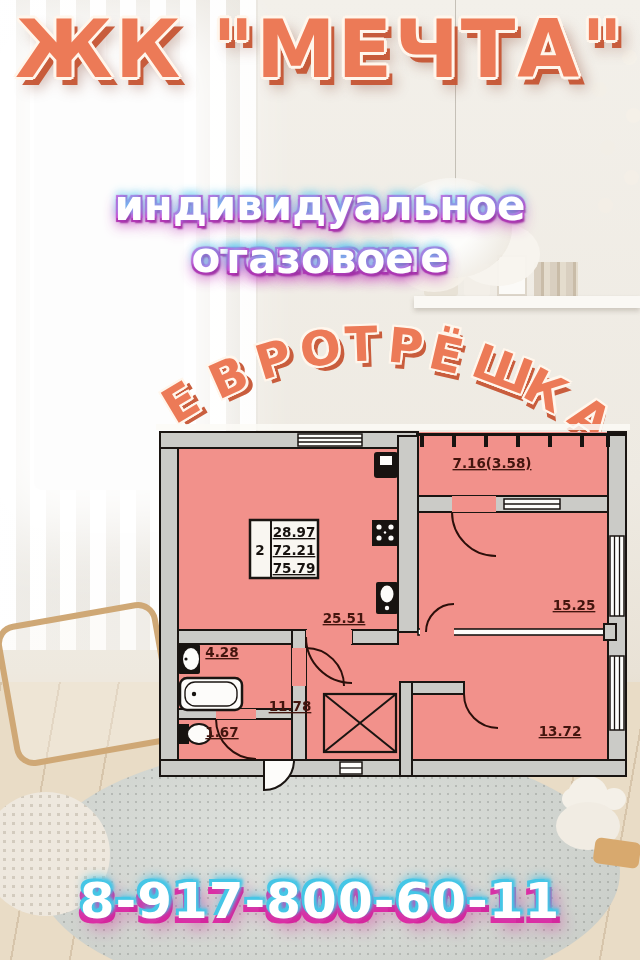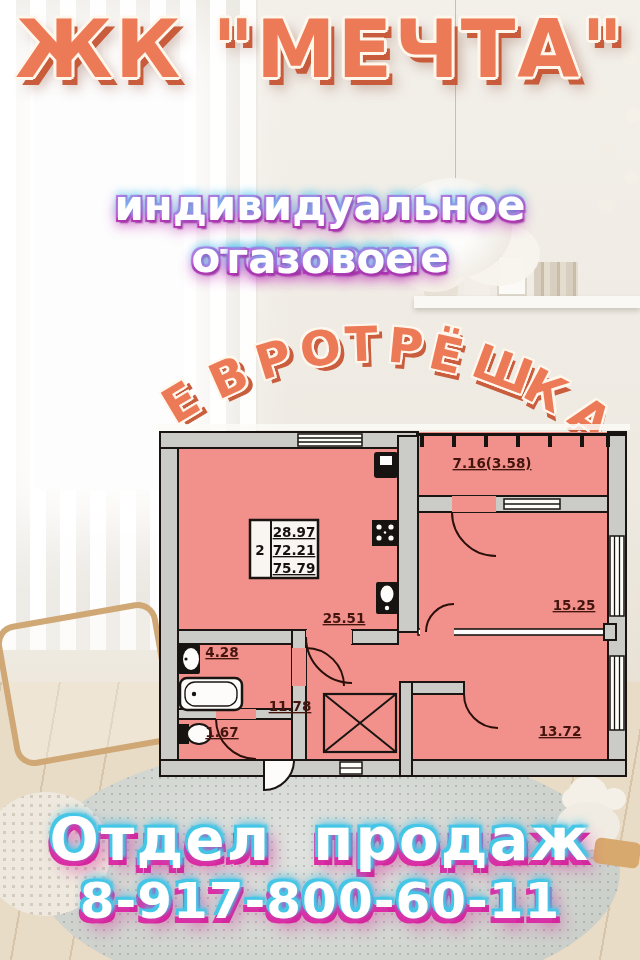--- a/index.html
+++ b/index.html
@@ -272,15 +272,14 @@
       <text class="lbl" x="340" y="44" text-anchor="middle">7.16(3.58)</text>
       <text class="lbl" x="192" y="199" text-anchor="middle">25.51</text>
       <text class="lbl" x="422" y="186" text-anchor="middle">15.25</text>
       <text class="lbl" x="408" y="312" text-anchor="middle">13.72</text>
       <text class="lbl" x="138" y="287" text-anchor="middle">11.78</text>
       <text class="lbl" x="70" y="233" text-anchor="middle">4.28</text>
       <text class="lbl" x="70" y="313" text-anchor="middle">1.67</text>
     </svg>
   </div>
 
-  <div class="sales">Отдел продаж</div>
   <div class="phone">8-917-800-60-11</div>
 </div>
 
 </body></html>

